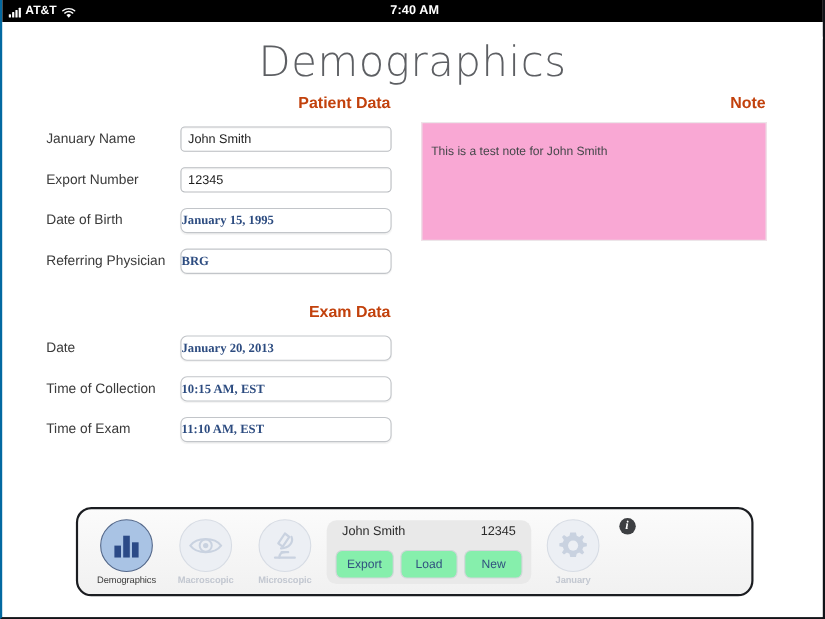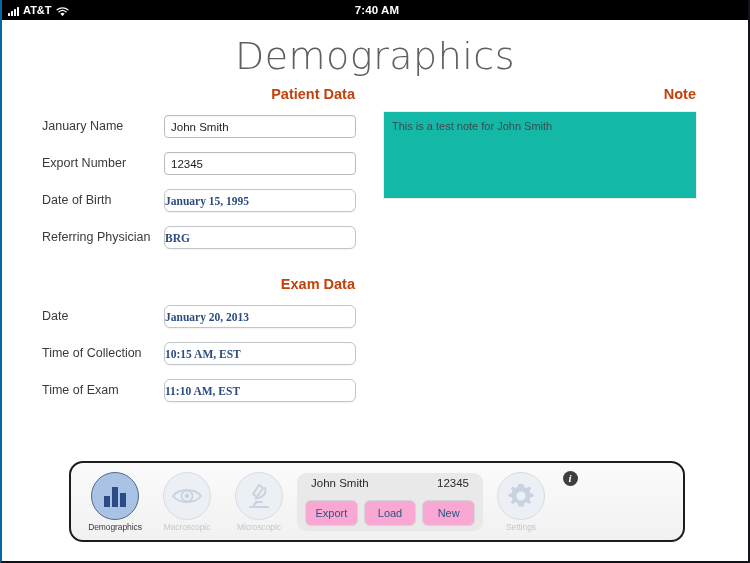--- a/index.html
+++ b/index.html
@@ -174,25 +174,25 @@
 
   
   #right-col {
     position: absolute;
     left: 381px;
     top: 86px;
     width: 314px;
   }
   #note-box {
     margin-top: 0px;
-    height: 88px;
-    background: #14b8a6;
+    height: 108px;
+    background: #f9a8d4;
     border: 1px solid #ececec;
     box-sizing: border-box;
-    padding: 7px 8px;
+    padding: 19px 8px;
     font-size: 11px;
     color: #45474a;
     line-height: 1.35;
     overflow: hidden;
   }
 
   
   #toolbar {
     position: absolute;
     left: 67px;
@@ -231,21 +231,21 @@
     background: #eceff4;
     border: 1px solid #d7dce4;
   }
   .tb-label {
     margin-top: 2px;
     font-size: 8.5px;
     letter-spacing: -0.1px;
     white-space: nowrap;
   }
   .tb-label.active { color: #3a3a3a; }
-  .tb-label.inactive { color: #c3c8d1; }
+  .tb-label.inactive { color: #c3c8d1; font-weight: bold; }
 
   
   #patient-panel {
     flex: 0 0 186px;
     width: 186px;
     height: 58px;
     margin: 0 2px;
     background: #e9e9e9;
     border-radius: 9px;
     box-sizing: border-box;
@@ -265,21 +265,21 @@
   #patient-actions {
     display: flex;
     gap: 6px;
     justify-content: space-between;
   }
   .pa-btn {
     flex: 1;
     height: 26px;
     line-height: 25px;
     text-align: center;
-    background: #f9a8d4;
+    background: #86efac;
     border: 1px solid #d3d6da;
     border-radius: 6px;
     font-size: 11px;
     color: #31527f;
     box-sizing: border-box;
   }
 
   #info-wrap {
     flex: 0 0 26px;
     align-self: flex-start;
@@ -446,21 +446,21 @@
 
     <div class="tb-item">
       <div class="tb-circle inactive">
         <svg width="28" height="28" viewBox="0 0 28 28">
           <g fill="#c9d2e0">
             <path d="M14 2 l2.6 0 0.7 3.1 2.3 1 2.7-1.7 1.8 1.8 -1.7 2.7 1 2.3 3.1 0.7 0 2.6 -3.1 0.7 -1 2.3 1.7 2.7 -1.8 1.8 -2.7-1.7 -2.3 1 -0.7 3.1 -2.6 0 -2.6 0 -0.7-3.1 -2.3-1 -2.7 1.7 -1.8-1.8 1.7-2.7 -1-2.3 -3.1-0.7 0-2.6 3.1-0.7 1-2.3 -1.7-2.7 1.8-1.8 2.7 1.7 2.3-1 0.7-3.1 z"></path>
           </g>
           <circle cx="14" cy="14" r="4.6" fill="#eceff4"></circle>
         </svg>
       </div>
-      <div class="tb-label inactive">Settings</div>
+      <div class="tb-label inactive">January</div>
     </div>
 
     <div id="info-wrap">
       <div id="info-button">i</div>
     </div>
 
   </div>
 
 </div>
 

